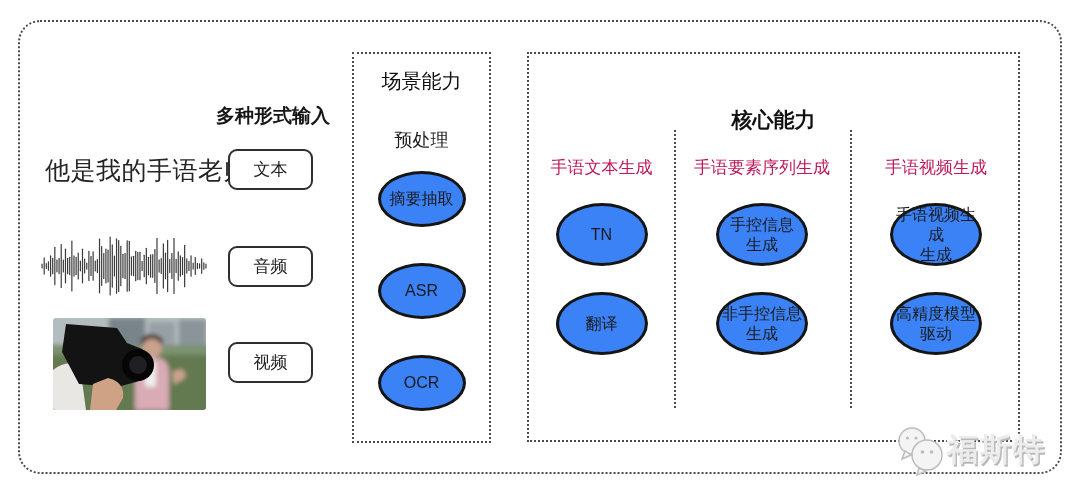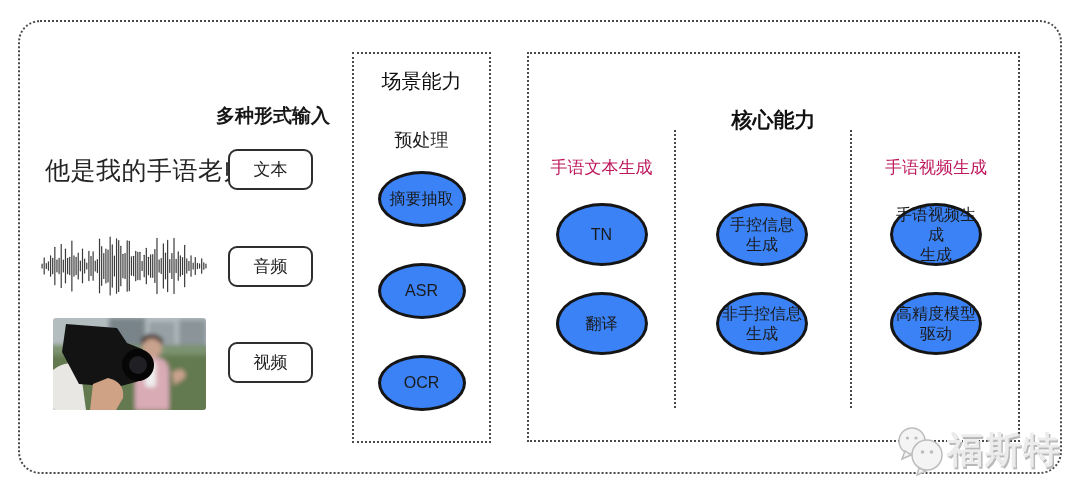--- a/index.html
+++ b/index.html
@@ -45,21 +45,21 @@
   .col-0{left:0;width:145px}.col-1{left:145px;width:176px}.col-2{left:321px;width:172px}
   .col-label{position:absolute;top:102px;left:0;width:100%;text-align:center;
              font-size:17px;color:#be185d;white-space:nowrap;}
   .core-col .ellipse{left:50%;transform:translateX(-50%);width:92px;height:63px;}
   .core-col .n0{top:149px}.core-col .n1{top:238px}
   .divider{position:absolute;top:76px;height:278px;width:0;border-left:2px dotted #4a4a4a;}
   .d0{left:145px}.d1{left:321px}
 
   
   .watermark{position:absolute;left:896px;top:424px;display:flex;align-items:center;gap:3px;}
-  .wm-text{font-size:36px;font-weight:bold;letter-spacing:2px;color:#ececec;
+  .wm-text{font-size:31px;font-weight:bold;letter-spacing:2px;color:#ececec;
            text-shadow:1.5px 1.5px 0 #b9b9b9,-1px -1px 0 #ffffff;}
 </style>
 </head>
 <body>
 
 <div class="canvas">
   <div class="outer"></div>
 
   <div class="input-label">多种形式输入</div>
   <div class="sentence">他是我的手语老师</div>
@@ -198,20 +198,21 @@
     <div class="divider d0"></div>
     <div class="divider d1"></div>
 
     <div class="core-col col-0">
       <div class="col-label">手语文本生成</div>
       <div class="ellipse n0">TN</div>
       <div class="ellipse n1">翻译</div>
     </div>
 
     <div class="core-col col-1">
+      <div class="col-label">手语要素序列生成</div>
       <div class="ellipse n0">手控信息
 生成</div>
       <div class="ellipse n1">非手控信息
 生成</div>
     </div>
 
     <div class="core-col col-2">
       <div class="col-label">手语视频生成</div>
       <div class="ellipse n0">手语视频生成
 生成</div>

